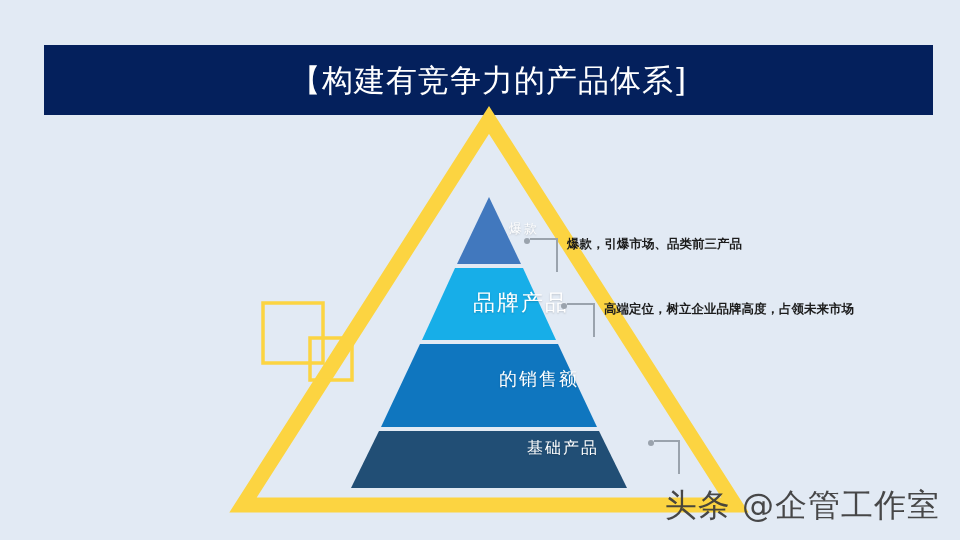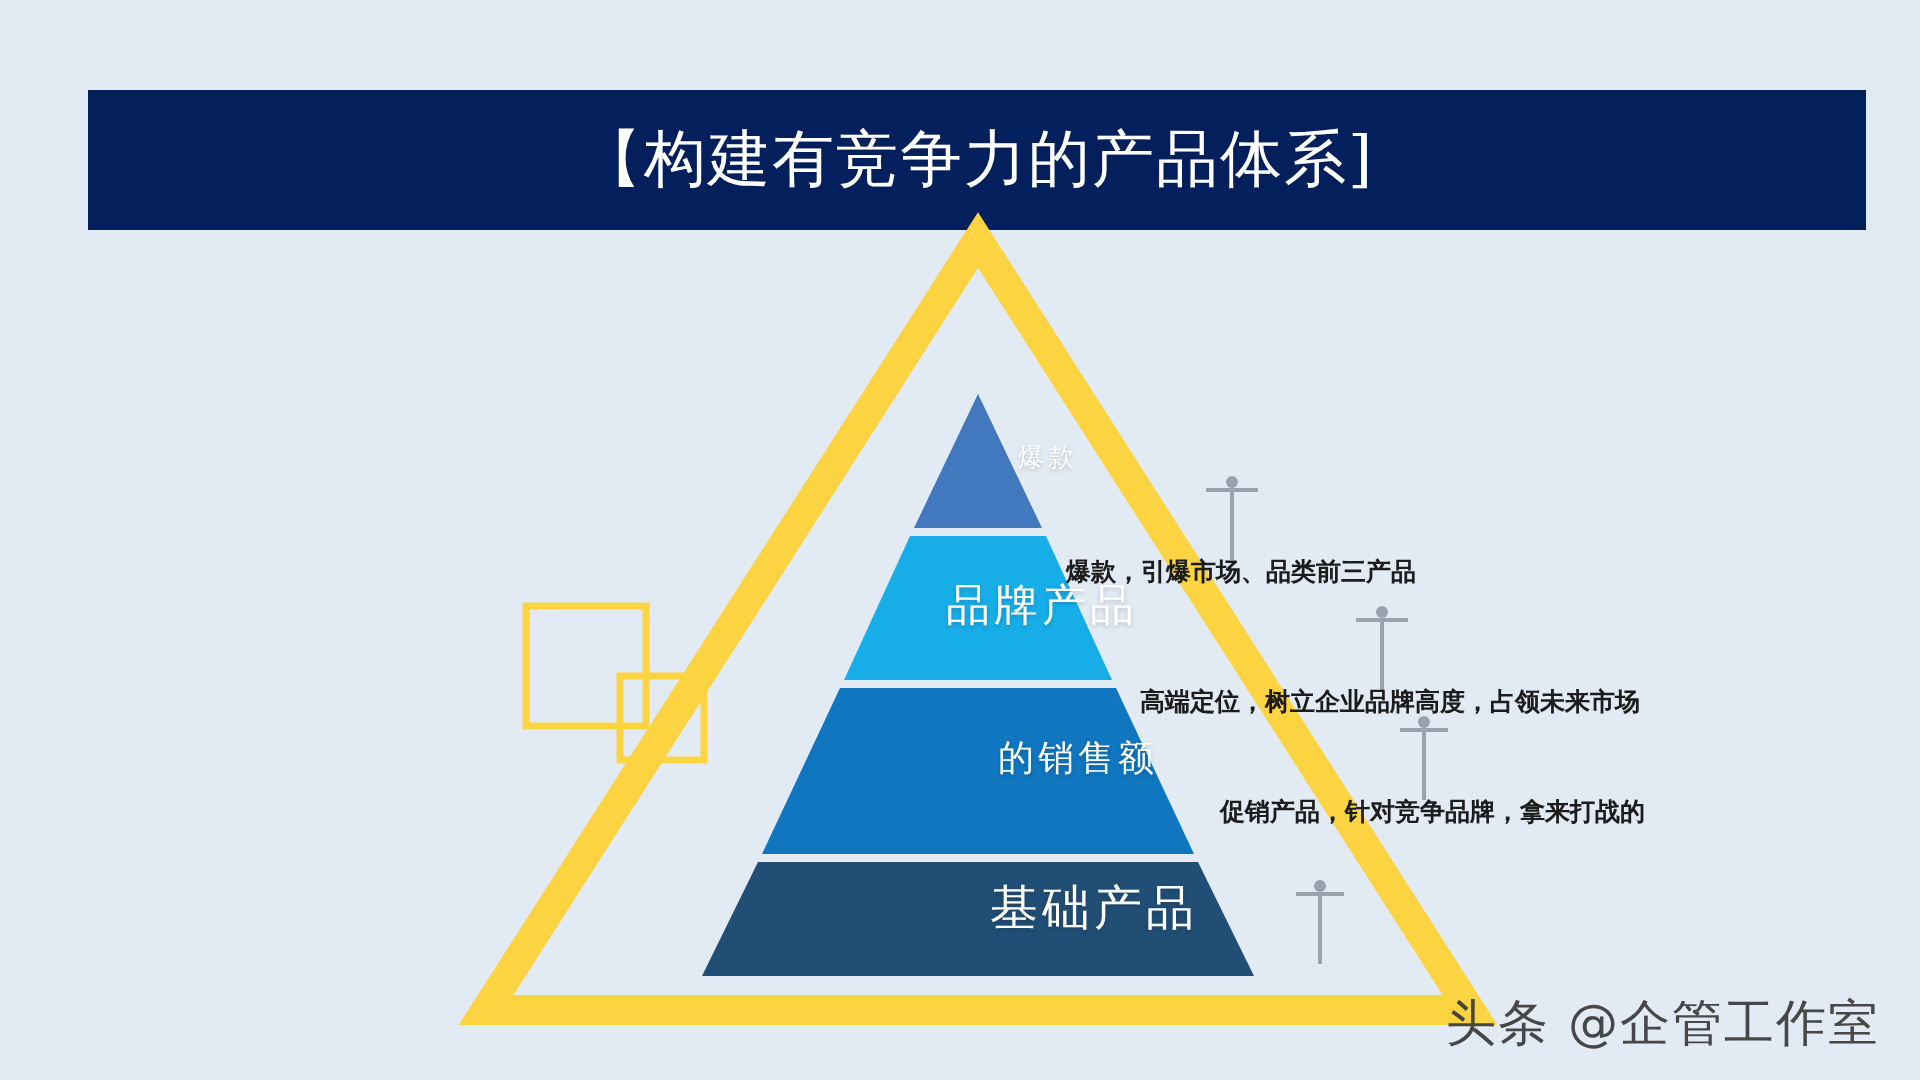--- a/index.html
+++ b/index.html
@@ -62,23 +62,21 @@
     text-align: right;
     font-family: "DejaVu Sans", "Liberation Sans", sans-serif;
     letter-spacing: 2px;
     text-shadow: 0 1px 2px rgba(0,0,0,0.18);
   }
 
   
   .callout {
     position: absolute;
     display: flex;
-    align-items: center;
     height: 20px;
-    flex-direction: column;
   }
   .callout .dot {
     width: 6px;
     height: 6px;
     border-radius: 50%;
     background: #9aa3ad;
     flex: 0 0 auto;
   }
   .callout .lead {
     height: 2px;
@@ -100,21 +98,21 @@
     font-family: "DejaVu Sans", "Liberation Sans", sans-serif;
     font-weight: 700;
   }
 
   
   #watermark {
     position: absolute;
     right: 20px;
     bottom: 12px;
     color: #3a3a3a;
-    font-size: 25px;
+    font-size: 32px;
     letter-spacing: 1px;
     white-space: nowrap;
     font-family: "DejaVu Sans", "Liberation Sans", sans-serif;
     opacity: 0.92;
   }
 </style>
 </head>
 <body>
 
 <div id="slide">
@@ -135,42 +133,36 @@
     <polygon points="455,268 523,268 556,340 422,340" fill="#17aee8"></polygon>
 
     <polygon points="420,344 558,344 597,427 381,427" fill="#0f76bf"></polygon>
 
     <polygon points="379,431 599,431 627,488 351,488" fill="#214e75"></polygon>
   </svg>
 
   <div class="tier-label" style="left:439px; top:220px; width:100px; font-size:13px;">爆款</div>
   <div class="tier-label" style="left:409px; top:288px; width:160px; font-size:22px;">品牌产品</div>
   <div class="tier-label" style="left:399px; top:367px; width:180px; font-size:18px;">的销售额</div>
-  <div class="tier-label" style="left:379px; top:438px; width:220px; font-size:24px;">基础产品</div>
+  <div class="tier-label" style="left:379px; top:438px; width:220px; font-size:16px;">基础产品</div>
 
   <div class="callout" style="left:524px; top:238px;">
     <span class="dot"></span>
     <span class="lead" style="width:26px;"></span>
     <span class="tick"></span>
     <span class="ctext">爆款，引爆市场、品类前三产品</span>
   </div>
 
   <div class="callout" style="left:561px; top:303px;">
     <span class="dot"></span>
     <span class="lead" style="width:26px;"></span>
     <span class="tick"></span>
     <span class="ctext">高端定位，树立企业品牌高度，占领未来市场</span>
   </div>
 
-  <div class="callout" style="left:601px; top:358px;">
-    <span class="dot"></span>
-    <span class="lead" style="width:24px;"></span>
-    <span class="tick"></span>
-    <span class="ctext">促销产品，针对竞争品牌，拿来打战的</span>
-  </div>
 
   <div class="callout" style="left:648px; top:440px;">
     <span class="dot"></span>
     <span class="lead" style="width:24px;"></span>
     <span class="tick"></span>
   </div>
 
   <div id="watermark">头条 @企管工作室</div>
 
 </div>

